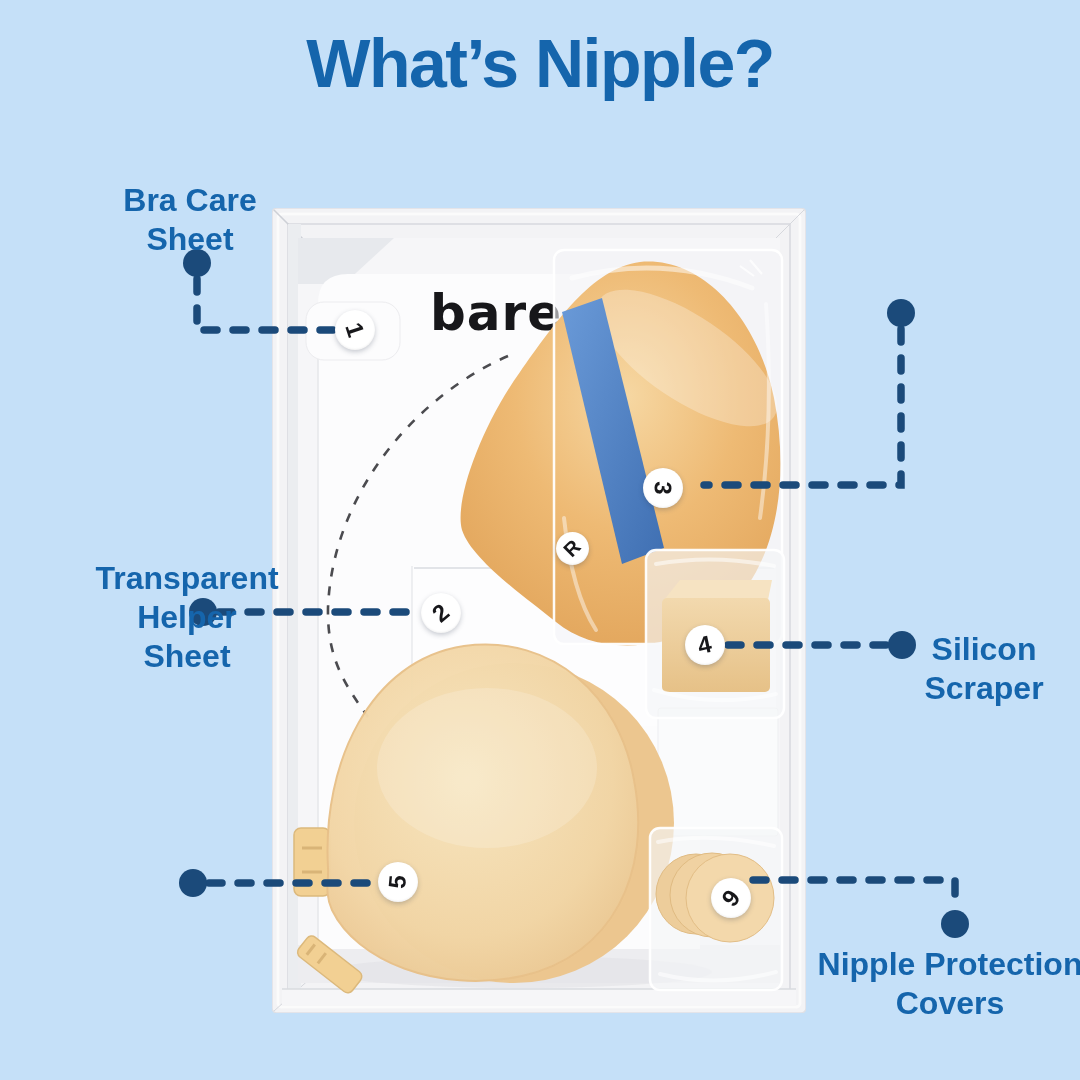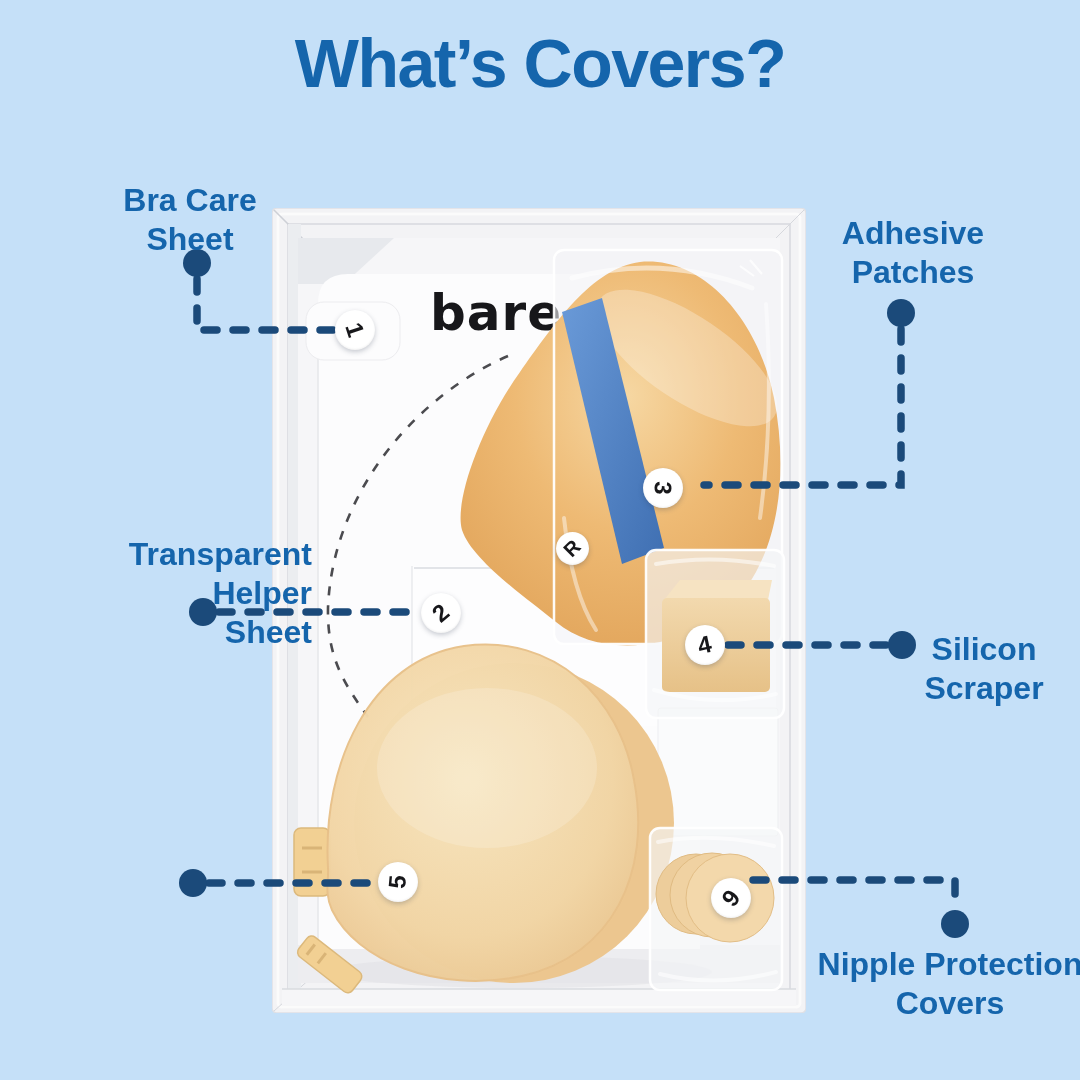--- a/index.html
+++ b/index.html
@@ -19,21 +19,21 @@
     font-size:68px;font-weight:700;letter-spacing:-1.5px;
     color:var(--heading);
   }
   .callout{
     position:absolute;
     color:var(--heading);
     font-size:32px;font-weight:700;line-height:1.22;
     white-space:pre-line;
   }
   .callout.center{text-align:center;}
-  .callout.left{text-align:right;}
+  .callout.left{text-align:center;margin-top:24px;}
   #co-bra-care{left:75px;top:173px;width:230px;margin-top:8px;}
   #co-patches{left:795px;top:214px;width:236px;}
   #co-helper{left:62px;top:535px;width:250px;}
   #co-scraper{left:888px;top:610px;width:192px;margin-top:20px;}
   #co-adhesive-bra{left:46px;top:827px;width:280px;}
   #co-nipple{left:806px;top:945px;width:288px;}
 
   .leaders{position:absolute;left:0;top:0;width:1080px;height:1080px;pointer-events:none;}
 
   .photo{position:absolute;left:272px;top:208px;width:534px;height:805px;}
@@ -59,21 +59,21 @@
   #mk4 span{transform:rotate(-12deg);}
   #mk5 span{transform:rotate(-85deg);}
   #mk6 span{transform:rotate(128deg);}
   #mkR span{transform:rotate(-45deg);}
 </style>
 </head>
 <body>
 
 <div class="stage">
 
-  <div class="title">What’s Covers?</div>
+  <div class="title">What’s Nipple?</div>
 
   <svg class="photo" viewBox="0 0 534 805">
     <defs>
       <radialGradient id="patchG" cx="52%" cy="35%" r="78%">
         <stop offset="0%" stop-color="#f6d7a2"></stop>
         <stop offset="45%" stop-color="#eeba74"></stop>
         <stop offset="100%" stop-color="#dfa055"></stop>
       </radialGradient>
       <linearGradient id="stripG" x1="0" y1="0" x2="1" y2="1">
         <stop offset="0%" stop-color="#6a9ad8"></stop>
@@ -209,22 +209,20 @@
     </div>
   <div class="marker" id="mk6">
       <span>6</span>
     </div>
   <div class="marker" id="mkR">
       <span>R</span>
     </div>
 
   <div class="callout center" id="co-bra-care">Bra Care
 Sheet</div>
-  <div class="callout center" id="co-patches">Adhesive
-Patches</div>
   <div class="callout left" id="co-helper">Transparent
 Helper
 Sheet</div>
   <div class="callout center" id="co-scraper">Silicon
 Scraper</div>
   <div class="callout center" id="co-nipple">Nipple Protection
 Covers</div>
 
 </div>
 

